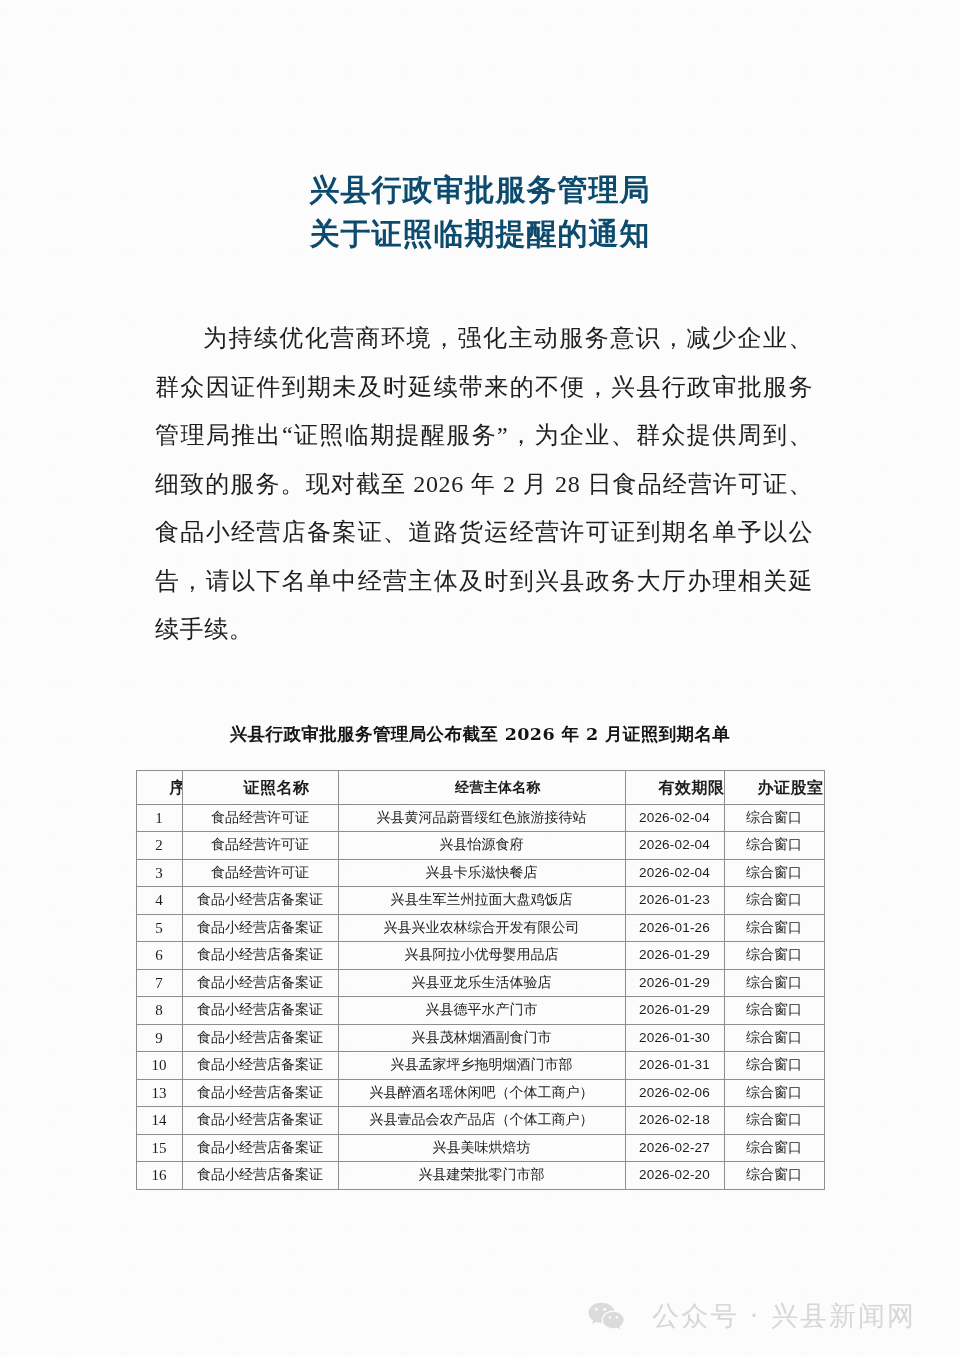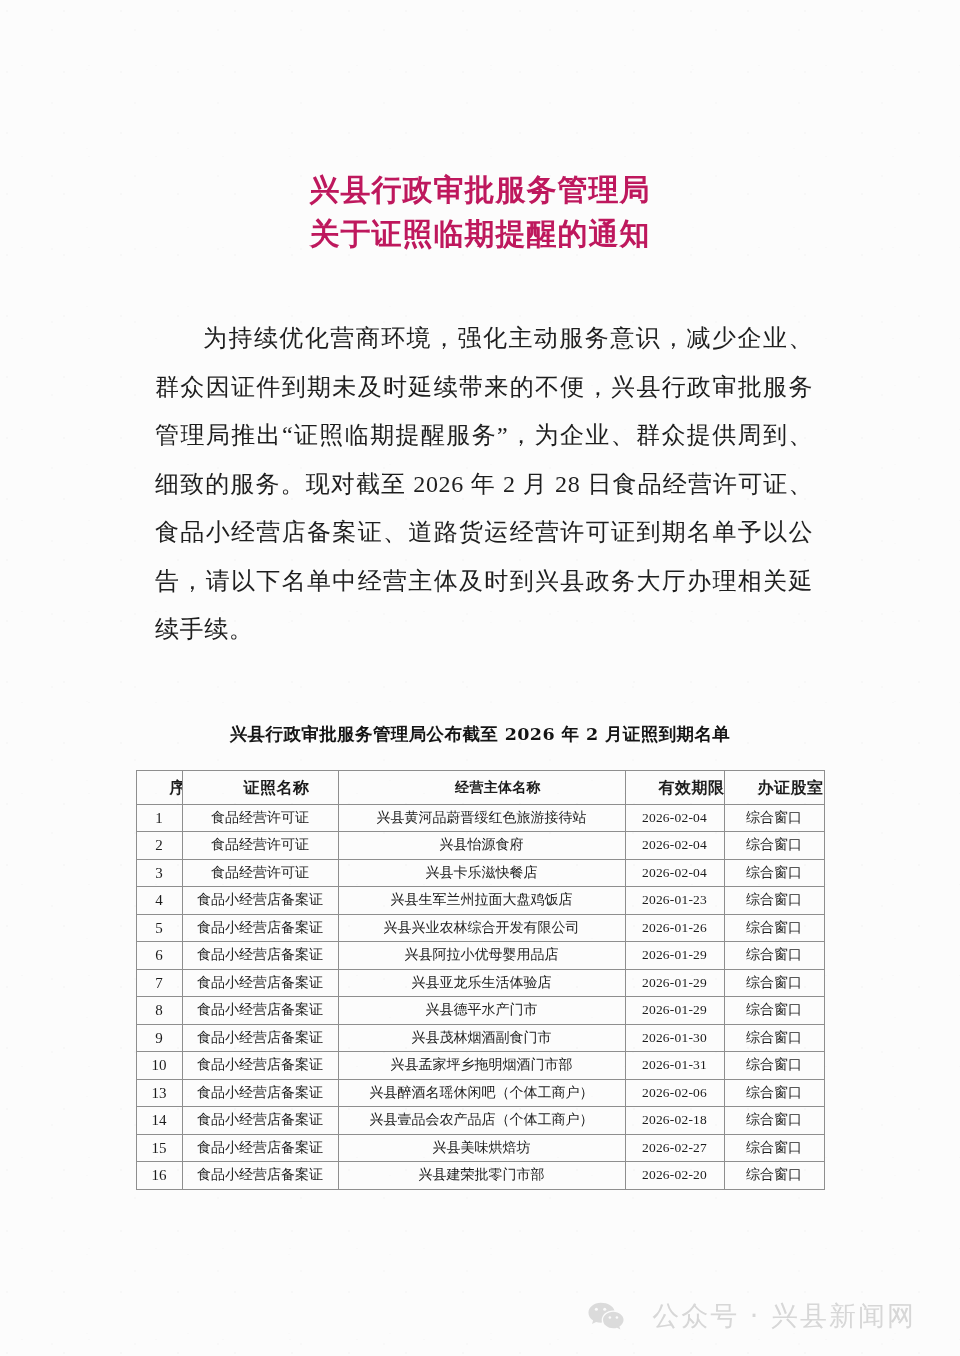--- a/index.html
+++ b/index.html
@@ -38,21 +38,21 @@
   
   .doc-title {
     margin: 0;
     padding-top: 168px;
     text-align: center;
     font-family: "DejaVu Serif", "Liberation Serif", serif;
     font-weight: 700;
     font-size: 30px;
     line-height: 44px;
     letter-spacing: 1px;
-    color: #be185d;
+    color: #0c4a6e;
   }
   .doc-title .line { display: block; }
 
   
   .body-block {
     margin: 12px;
     padding: 46px 135px 0 143px;
   }
   .body-para {
     margin: 0;
@@ -114,21 +114,21 @@
     font-size: 14px;
     letter-spacing: 0.3px;
   }
   .col-no     { width: 46px; }
   .col-cert   { width: 156px; }
   .col-sub    { width: 287px; }
   .col-valid  { width: 99px; }
   .col-office { width: 100px; }
 
   td.c-no     { font-family: "Liberation Serif", serif; font-size: 15px; }
-  td.c-valid  { font-family: Liberation Serif, serif; font-size: 13.5px; letter-spacing: 0.2px; }
+  td.c-valid  { font-family: Liberation Sans, sans-serif; font-size: 13.5px; letter-spacing: 0.2px; }
 
   
   .watermark {
     position: absolute;
     right: 44px;
     bottom: 22px;
     display: flex;
     align-items: center;
     gap: 28px;
     opacity: 0.72;

